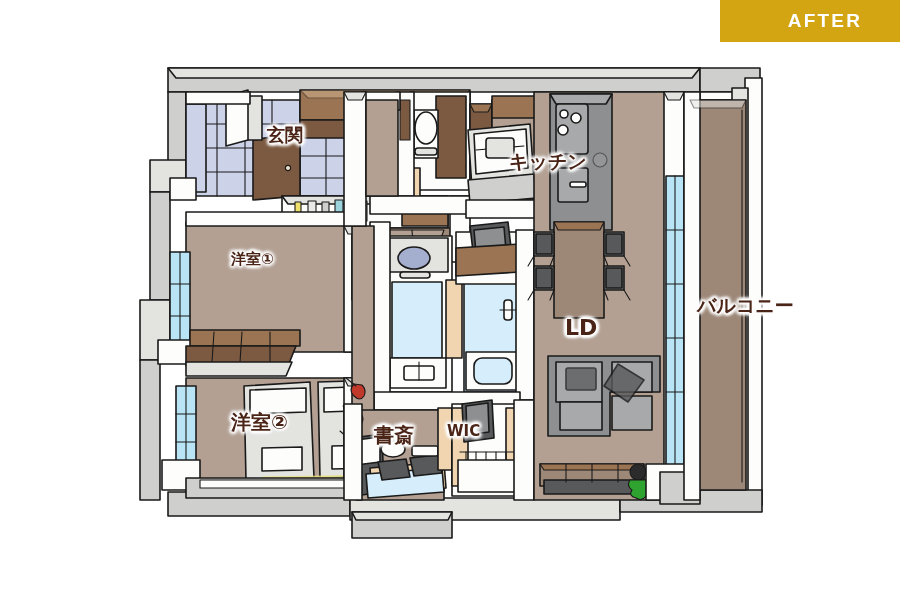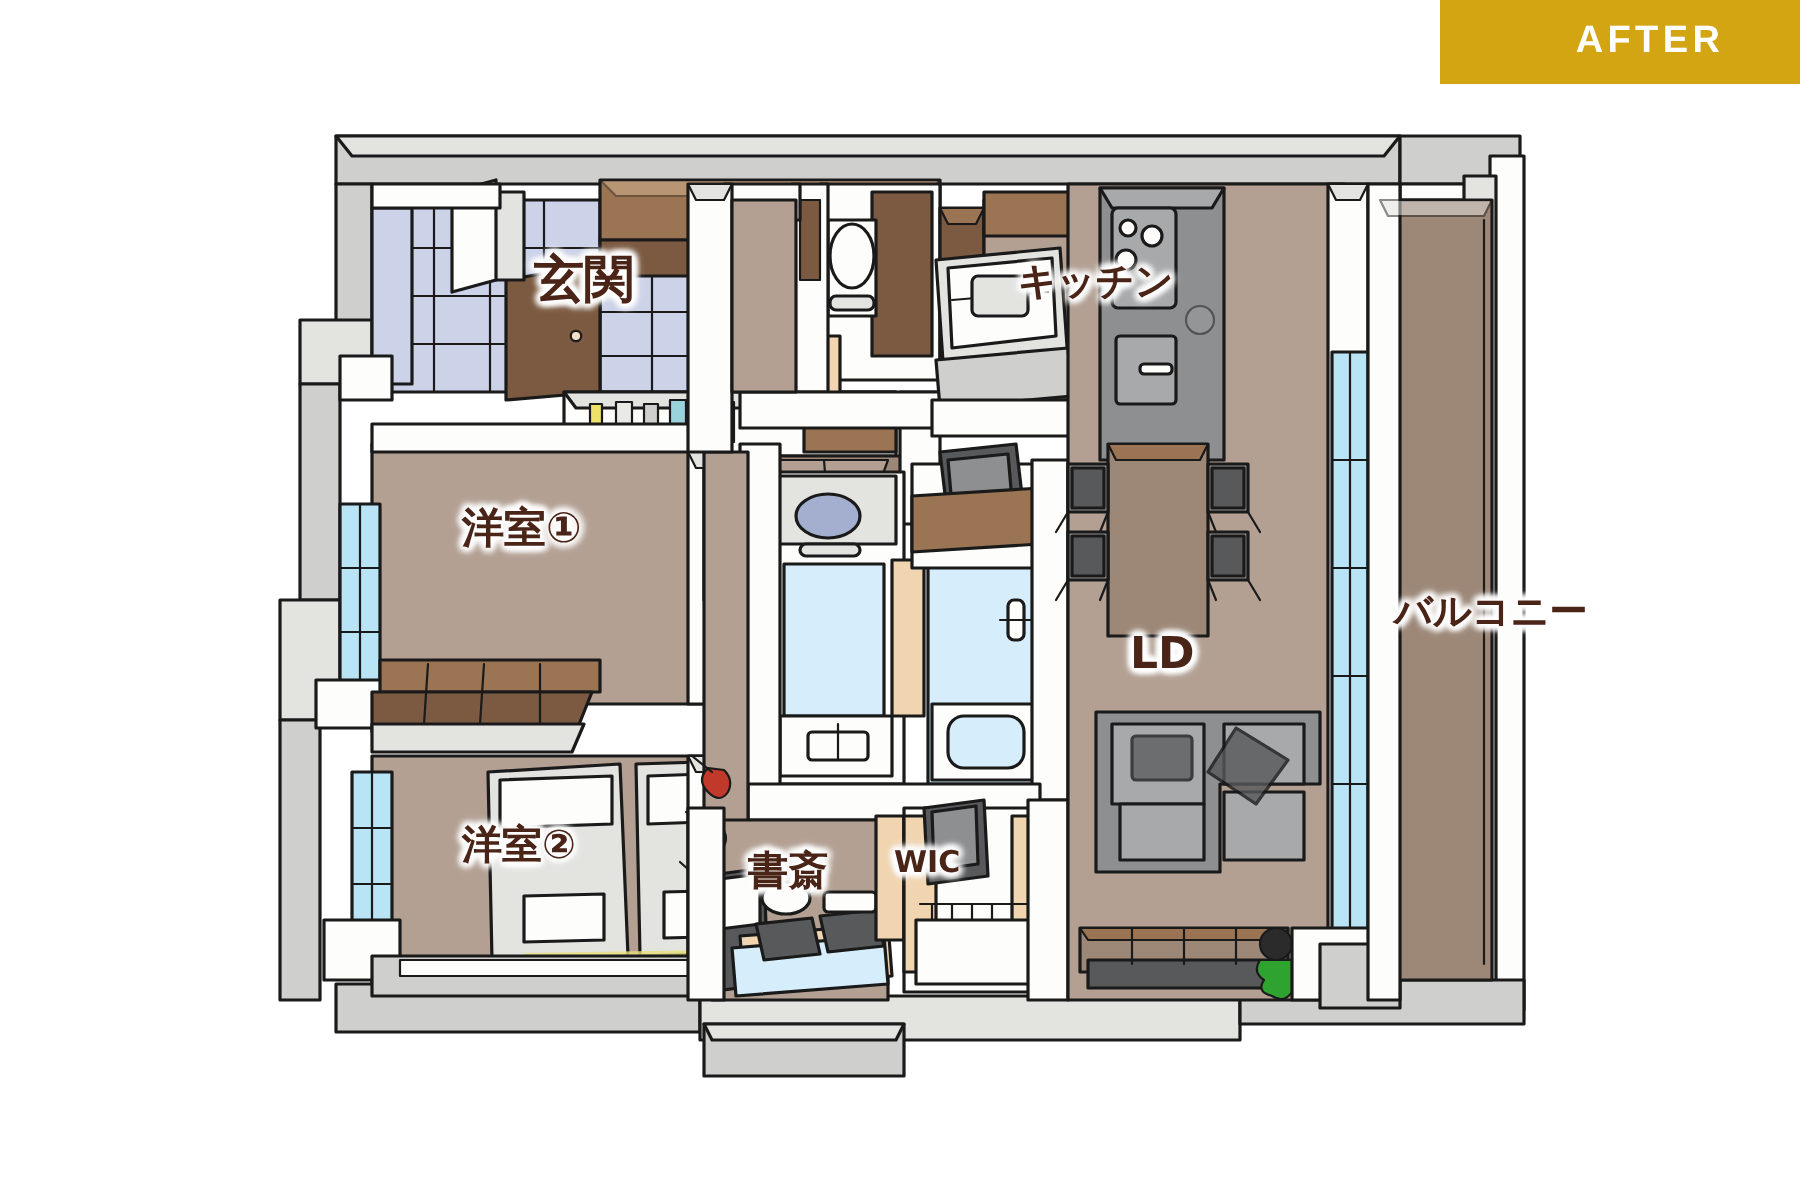--- a/index.html
+++ b/index.html
@@ -21,23 +21,23 @@
   #plan{position:absolute;left:0;top:0;width:900px;height:556px;}
 
   
   .rlabel{position:absolute;color:#4a2417;font-weight:bold;
     font-family:"DejaVu Sans","Liberation Sans",sans-serif;
     text-shadow:
       0 0 4px #fff,0 0 4px #fff,0 0 4px #fff,0 0 4px #fff,
       1px 1px 3px #fff,-1px -1px 3px #fff,1px -1px 3px #fff,-1px 1px 3px #fff,
       2px 0 4px #fff,-2px 0 4px #fff,0 2px 4px #fff,0 -2px 4px #fff;
     white-space:nowrap;pointer-events:none;}
-  #lb-genkan{left:267px;top:123px;font-size:25px;}
-  #lb-kitchen{left:461px;top:128px;font-size:19px;padding-left:48px;}
-  #lb-room1{left:231px;top:250px;font-size:21px;}
+  #lb-genkan{left:267px;top:123px;font-size:18px;}
+  #lb-kitchen{left:461px;top:149px;font-size:19px;padding-left:48px;}
+  #lb-room1{left:231px;top:250px;font-size:15px;}
   #lb-room2{left:231px;top:409px;font-size:20px;}
   #lb-study{left:374px;top:422px;font-size:20px;}
   #lb-wic{left:447px;top:422px;font-size:15px;}
   #lb-ld{left:565px;top:315px;font-size:22px;}
   #lb-balcony{left:697px;top:293px;font-size:19px;}
 </style>
 </head>
 <body>
 
 <div id="stage">

